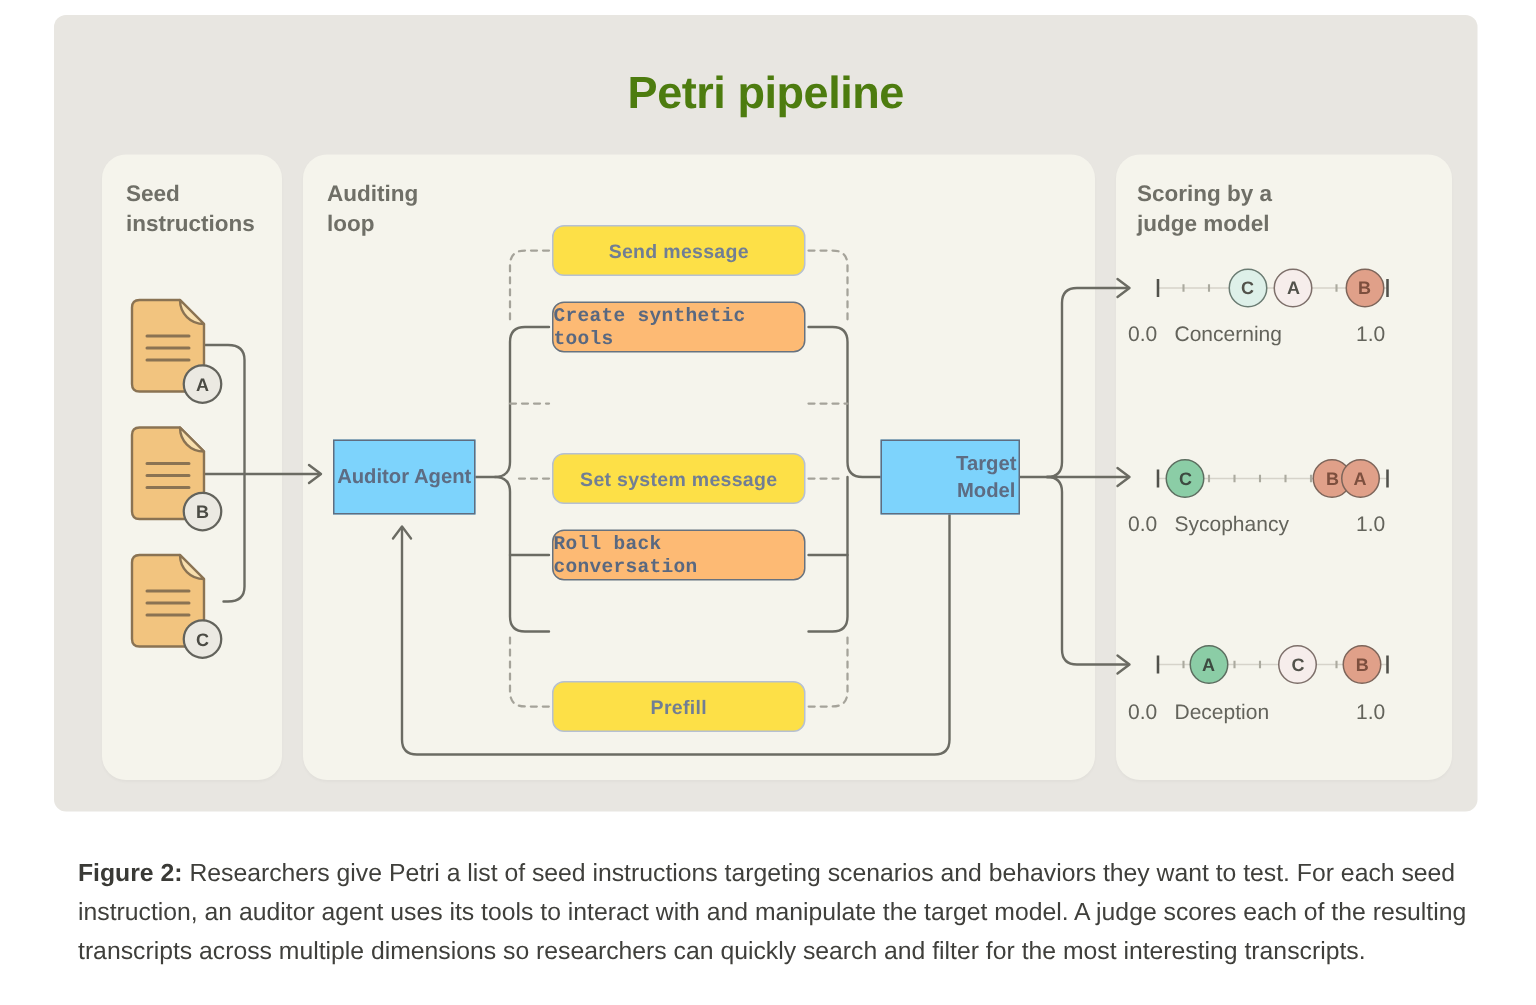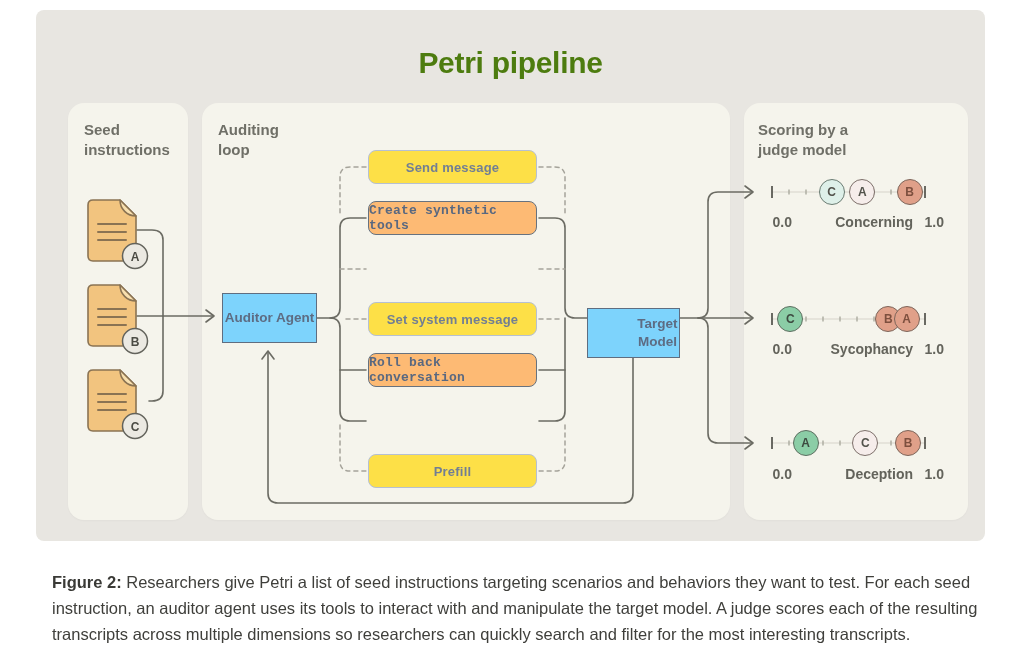--- a/index.html
+++ b/index.html
@@ -22,39 +22,39 @@
   .hdr-seed    { left:48px;  top:110px; width:92px; }
   .hdr-audit   { left:182px; top:110px; width:92px; }
   .hdr-scoring { left:722px; top:110px; width:106px; }
 
   svg.wires { position:absolute; left:0; top:0; width:949px; height:531px; z-index:2; }
 
   .node { position:absolute; background:#7dd3fc; border:1.7px solid #5f6d80; border-radius:0;
           color:#5d6c83; font-size:13.5px; font-weight:bold; line-height:1.3; text-align:center;
           display:flex; align-items:center; justify-content:center; box-sizing:border-box; z-index:3; }
   .node-auditor { left:186px; top:283px; width:95px; height:50px; }
-  .node-target  { left:551px; top:298px; width:93px; height:50px;padding-left:48px; }
+  .node-target  { left:551px; top:283px; width:93px; height:50px;padding-left:48px; }
 
   .tool { position:absolute; left:332px; width:169px; height:34px; border-radius:8px;
           display:flex; align-items:center; justify-content:center; font-size:13px; font-weight:bold;
           letter-spacing:0.2px; box-sizing:border-box; z-index:3; }
   .tool.light { background:#fde047; border:1.5px solid #b6c0d2; color:#717e94; }
   .tool.solid { background:#fdba74; border:1.5px solid #67727f; color:#596880;font-family:Liberation Mono, monospace; }
 
   .marker { position:absolute; width:26px; height:26px; border-radius:50%;
             border:1.5px solid #6e685f; box-sizing:border-box; z-index:4;
             display:flex; align-items:center; justify-content:center;
             font-size:12px; font-weight:bold; color:#52524b; }
   .c-green  { background:#8bcda6; border-color:#5d6e60; color:#3d4a40; }
   .c-salmon { background:#e0a089; border-color:#7d655a; color:#7d4f3e; }
   .c-mint   { background:#def0e9; border-color:#6a7b72; }
   .c-blush  { background:#f6edeb; border-color:#7d6f6a; }
 
-  .scale-label { position:absolute; font-size:14px; font-weight:bold; color:#63635b;
-                 text-align:right; z-index:3; }
+  .scale-label { position:absolute; font-size:14px; font-weight:normal; color:#63635b;
+                 text-align:left; z-index:3; }
   .w40  { width:40px; }
   .w130 { width:130px; }
 
   .caption { position:absolute; left:52px; top:552px; width:936px; font-size:16.5px;
              color:#3f3f3b; line-height:1.6; }
   .caption strong { font-weight:bold; color:#3a3a36; }
 
   svg text.doc-letter { font-family:"Liberation Sans", sans-serif; font-size:12px;
                         font-weight:bold; fill:#4b4b44; }
 </style>

